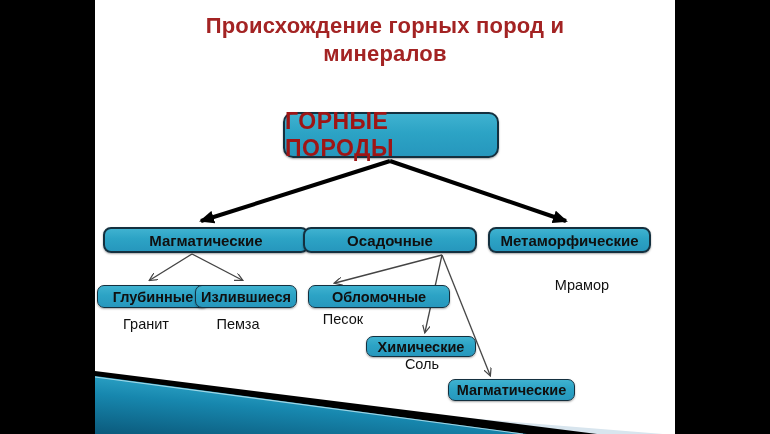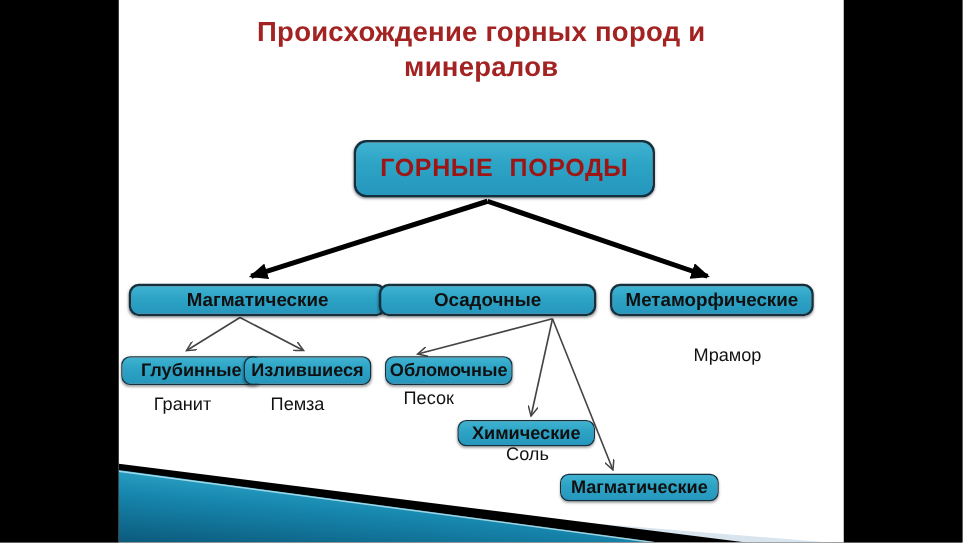--- a/index.html
+++ b/index.html
@@ -25,31 +25,31 @@
 
   .tbox{
     position:absolute;z-index:2;box-sizing:border-box;
     background:linear-gradient(180deg,#3fb2d0 0%,#2ca3c5 45%,#2697bd 100%);
     border:2px solid #14303f;border-radius:8px;
     display:flex;align-items:center;justify-content:center;
     color:#101010;font-weight:bold;
     box-shadow:0 1px 2px rgba(0,0,0,.35);
   }
   .root-box{
-    left:188px;top:112px;width:241px;height:46px;border-radius:10px;
-    color:#9e1515;font-size:20px;word-spacing:7px;letter-spacing:.5px;
+    left:188px;top:112px;width:216px;height:46px;border-radius:10px;
+    color:#9e1515;font-size:23px;word-spacing:7px;letter-spacing:.5px;
   }
   .lvl1{height:26px;top:227px;font-size:15px;}
   .b-magma{left:8px;width:206px;}
   .b-sedim{left:208px;width:174px;}
   .b-metam{left:393px;width:163px;}
   .lvl2{height:23px;font-size:14.5px;border-width:1.5px;border-radius:7px;}
   .b-intr{left:2px;top:285px;width:112px;}
   .b-effu{left:100px;top:285px;width:102px;}
-  .b-clast{left:213px;top:285px;width:102px;}
+  .b-clast{left:213px;top:285px;width:142px;}
   .b-chem{left:271px;top:336px;width:110px;height:21px;}
   .b-org{left:353px;top:379px;width:127px;height:22px;}
 
   .example{
     position:absolute;z-index:2;transform:translateX(-50%);
     font-weight:normal;font-size:14.5px;color:#111;white-space:nowrap;
   }
   .ex-granite{left:51px;top:316px;}
   .ex-pumice{left:143px;top:316px;}
   .ex-sand{left:248px;top:311px;}

